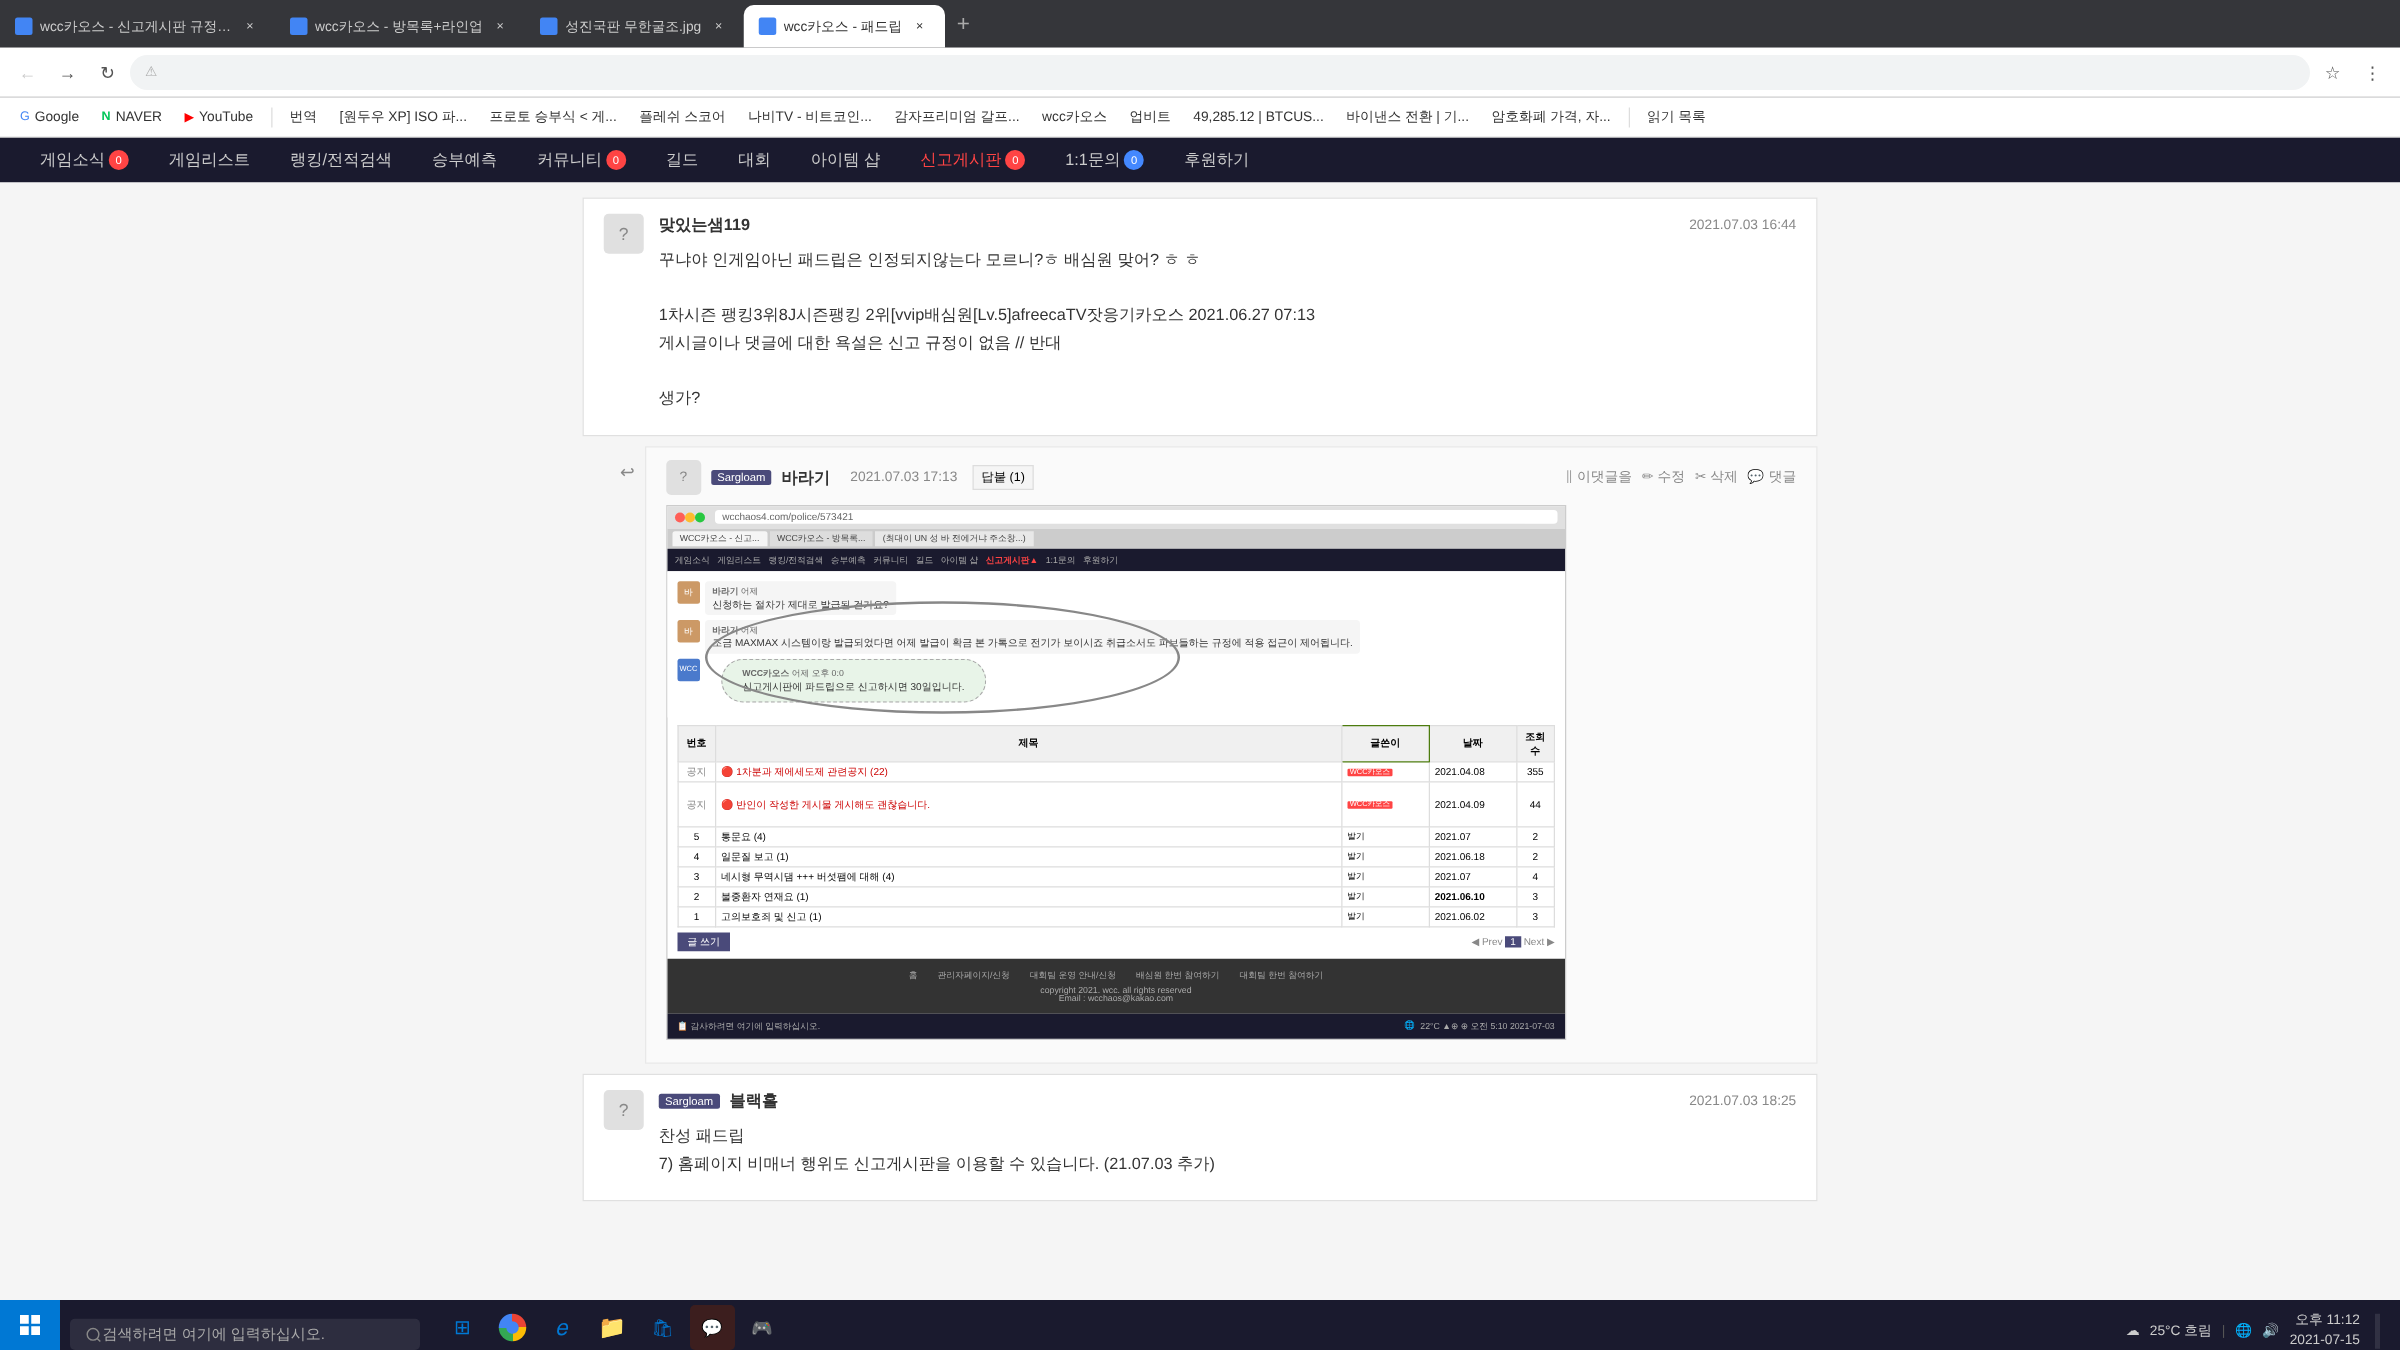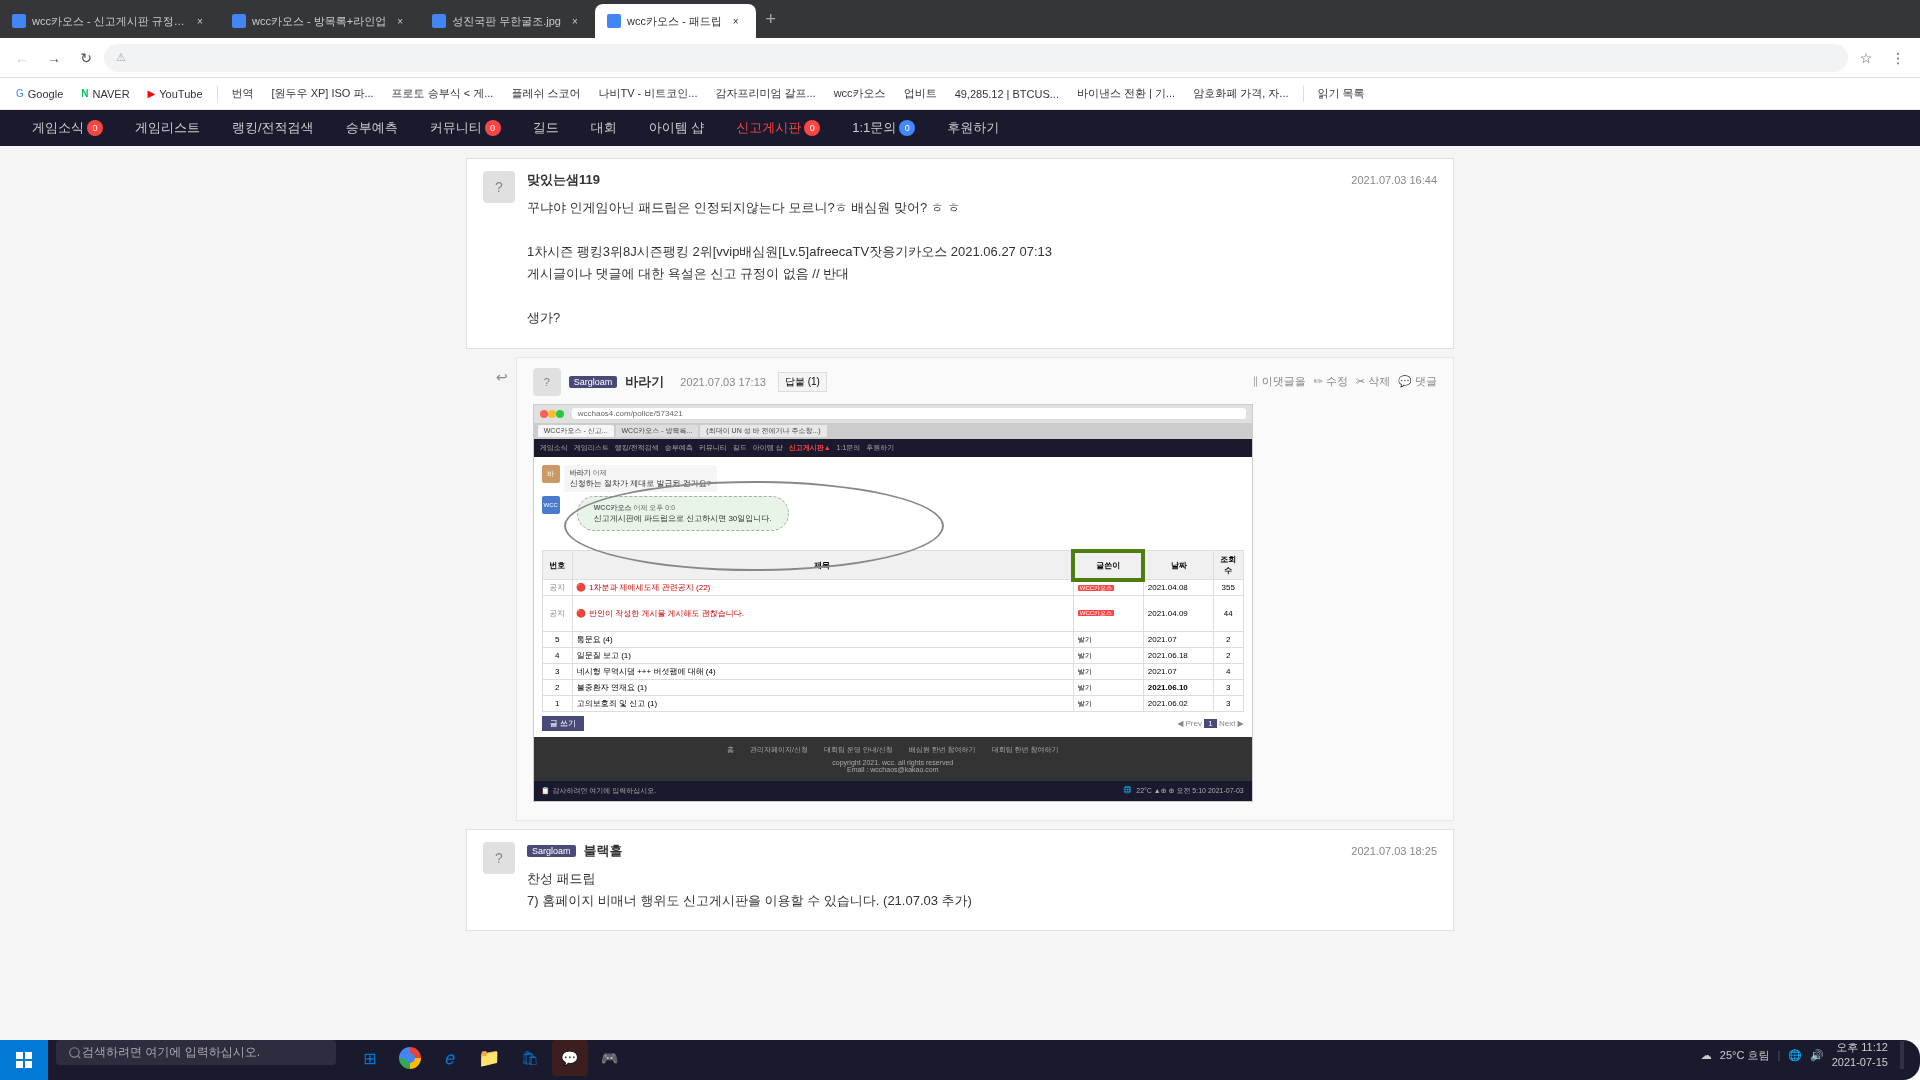--- a/index.html
+++ b/index.html
@@ -1,19 +1,19 @@
 <!DOCTYPE html>
 <html><head>
   <meta charset="utf-8">
   <style>
     * { margin: 0; padding: 0; box-sizing: border-box; }
     body { font-family: 'Malgun Gothic', '맑은 고딕', sans-serif; font-size: 12px; background: #fff; overflow: hidden; width: 1920px; height: 1080px; }
 
     
-    .taskbar { position: fixed; bottom: 0; left: 0; width: 1920px; height: 40px; background: #1a1a2e; display: flex; align-items: flex-start; z-index: 1000; border-radius: 17px; }
+    .taskbar { position: fixed; bottom: 0; left: 0; width: 1920px; height: 40px; background: #1a1a2e; display: flex; align-items: flex-end; z-index: 1000; }
     .taskbar-start { width: 48px; height: 40px; display: flex; align-items: center; justify-content: center; background: #0078d4; color: #fff; font-size: 18px; }
     .taskbar-search { display: flex; align-items: center; background: #2d2d3f; border-radius: 4px; margin: 0 8px; padding: 4px 12px; width: 280px; color: #aaa; font-size: 12px; }
     .taskbar-apps { display: flex; align-items: center; margin-left: 8px; gap: 4px; }
     .taskbar-app { width: 36px; height: 36px; display: flex; align-items: center; justify-content: center; border-radius: 4px; cursor: pointer; }
     .taskbar-tray { margin-left: auto; display: flex; align-items: center; gap: 8px; padding-right: 16px; color: #ccc; font-size: 11px; }
     .taskbar-time { text-align: right; line-height: 1.4; }
 
     
     .browser { width: 1920px; height: 1040px; display: flex; flex-direction: column; background: #202124; }
     .tab-bar { height: 38px; background: #35363a; display: flex; align-items: flex-end; padding: 0 0 0 0; }
@@ -264,39 +264,46 @@
 
               <div style="background:#fff; padding:8px; position:relative;">
 
                 <div style="display:flex; align-items:flex-start; gap:4px; margin-bottom:4px;">
                   <div style="width:18px;height:18px;background:#cc9966;border-radius:2px;flex-shrink:0;display:flex;align-items:center;justify-content:center;font-size:7px;color:#fff;">바</div>
                   <div style="background:#f5f5f5;border-radius:3px;padding:3px 6px;">
                     <div style="font-weight:bold;font-size:7px;color:#666;">바라기 <span style="font-weight:normal;">어제</span></div>
                     <div style="font-size:8px;color:#333;">신청하는 절차가 제대로 발급된 건가요?</div>
                   </div>
                 </div>
+                <div style="display:flex; align-items:flex-start; gap:4px; margin-bottom:4px;">
+                  <div style="width:18px;height:18px;background:#cc9966;border-radius:2px;flex-shrink:0;display:flex;align-items:center;justify-content:center;font-size:7px;color:#fff;">바</div>
+                  <div style="background:#f5f5f5;border-radius:3px;padding:3px 6px;">
+                    <div style="font-weight:bold;font-size:7px;color:#666;">바라기 <span style="font-weight:normal;">어제</span></div>
+                    <div style="font-size:8px;color:#333;">조금 MAXMAX 시스템이랑 발급되었다면 어제 발급이 확금 본 가톡으로 전기가 보이시죠 취급소서도 파브들하는 규정에 적용 접근이 제어됩니다.</div>
+                  </div>
+                </div>
 
                 <div style="display:flex; align-items:flex-start; gap:17px; margin-bottom:4px; position:relative;">
                   <div style="width:18px;height:18px;background:#4a7acc;border-radius:2px;flex-shrink:0;display:flex;align-items:center;justify-content:center;font-size:6px;color:#fff;">WCC</div>
                   <div style="background:#e8f4e8;border-radius:3px;padding:3px 6px;border:1px dashed #aaa;border-radius:30px;padding:6px 16px;">
                     <div style="font-weight:bold;font-size:7px;color:#666;">WCC카오스 <span style="font-weight:normal;">어제 오후 0:0</span></div>
                     <div style="font-size:8px;color:#333;">신고게시판에 파드립으로 신고하시면 30일입니다.</div>
                   </div>
                 </div>
 
                 <div style="position:absolute; left:30px; top:24px; width:380px; height:90px; border:2px solid #888; border-radius:50%; pointer-events:none;"></div>
               </div>
 
               <div style="padding:6px 8px;">
                 <table style="width:100%; border-collapse:collapse; font-size:8px;">
                   <thead>
                     <tr>
                       <th style="background:#f0f0f0;padding:3px 4px;border:1px solid #ddd;text-align:center;width:30px;">번호</th>
                       <th style="background:#f0f0f0;padding:3px 4px;border:1px solid #ddd;">제목</th>
-                      <th style="background:#f0f0f0;padding:3px 4px;border:4px solid #4d7c0f;width:70px;margin-top:34px;">글쓴이</th>
+                      <th style="background:#f0f0f0;padding:3px 4px;border:1px solid #4d7c0f;width:70px;margin-top:34px;">글쓴이</th>
                       <th style="background:#f0f0f0;padding:3px 4px;border:1px solid #ddd;width:70px;">날짜</th>
                       <th style="background:#f0f0f0;padding:3px 4px;border:1px solid #ddd;width:30px;">조회수</th>
                     </tr>
                   </thead>
                   <tbody>
                     <tr>
                       <td style="padding:2px 4px;border:1px solid #ddd;text-align:center;color:#888;">공지</td>
                       <td style="padding:2px 4px;border:1px solid #ddd;">
                         <span style="color:#cc0000;">🔴</span>
                         <span style="color:#cc0000;">1차분과 제에세도제 관련공지 (22)</span>

